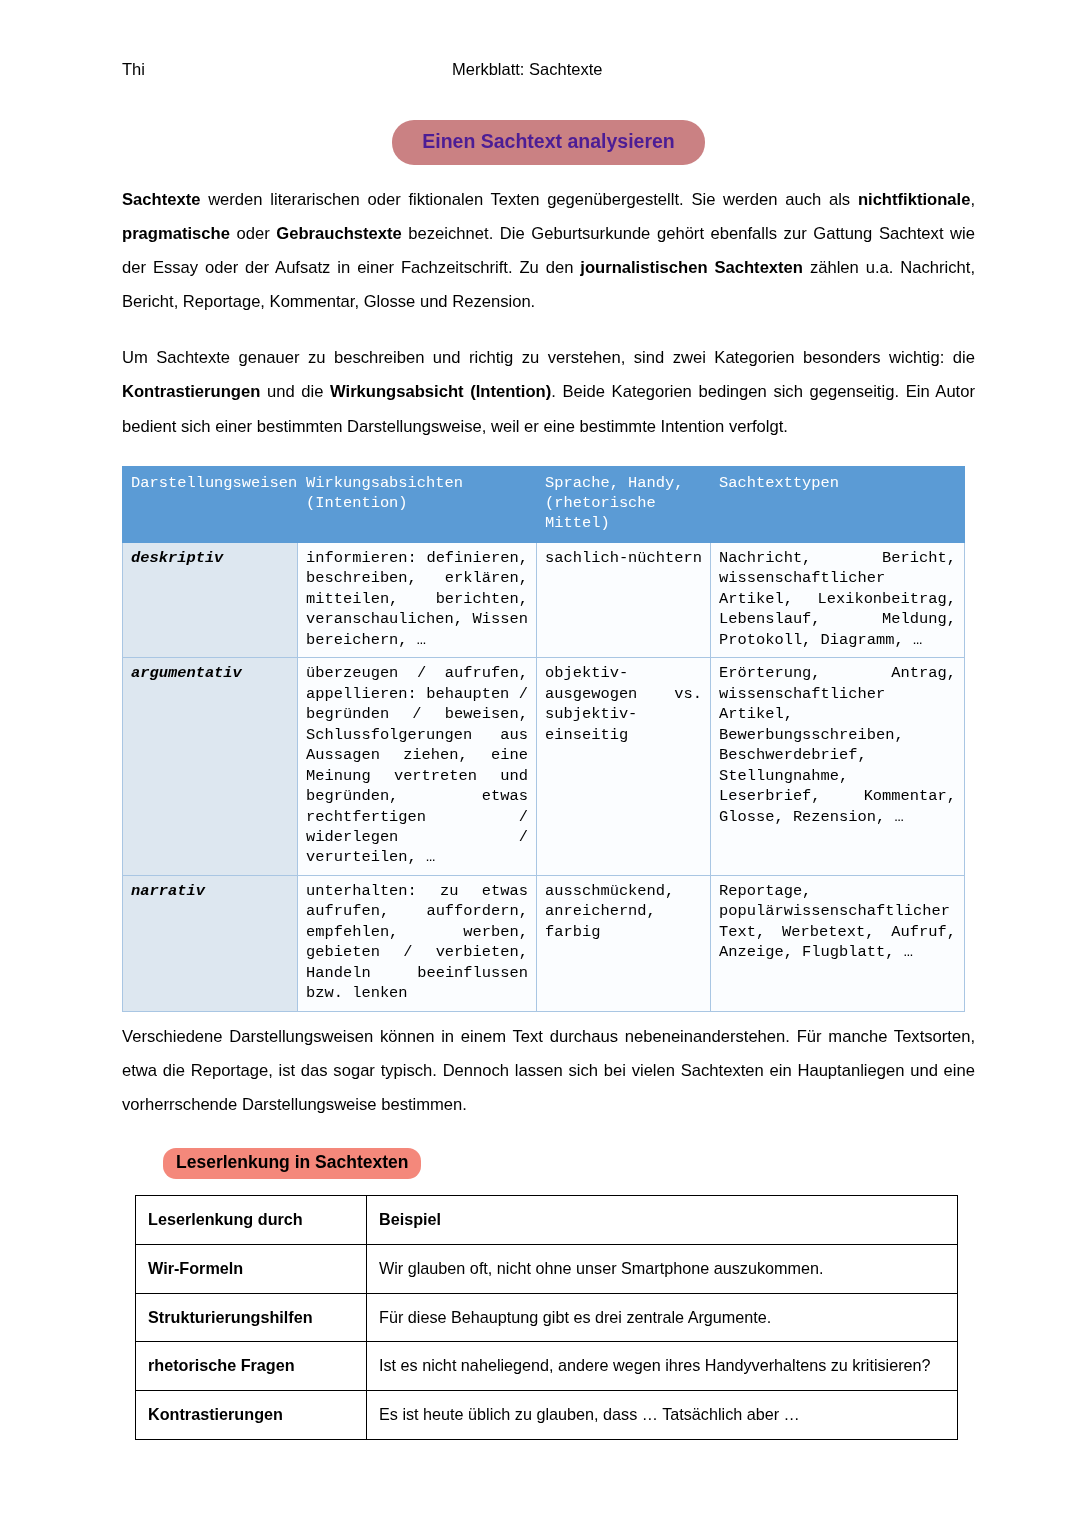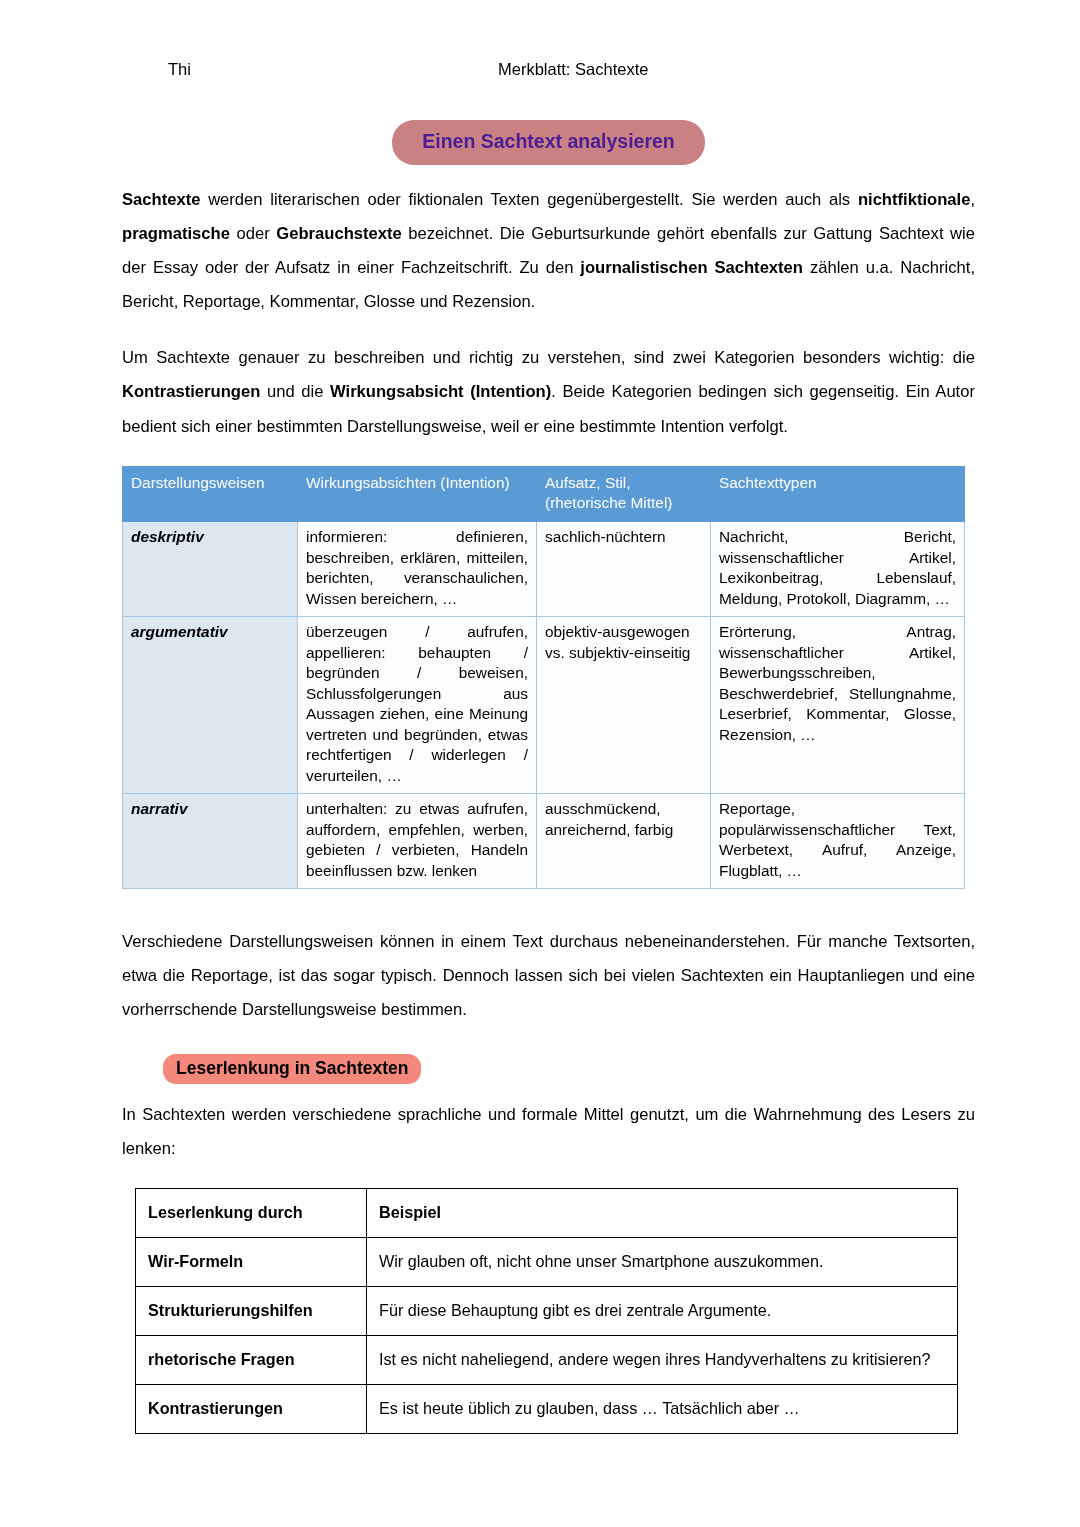--- a/index.html
+++ b/index.html
@@ -27,21 +27,20 @@
     display: flex;
     align-items: baseline;
     font-size: 16.5px;
     line-height: 1.2;
     margin: 0 0 40px 0;
     height: 20px;
   }
   .doc-header .author {
     width: 330px;
     flex: none;
-    margin-left: 46px;
   }
   .doc-header .doc-title-center {
     flex: none;
   }
 
   
   .title-badge-wrap {
     text-align: center;
     margin: 0 0 18px 0;
   }
@@ -78,23 +77,24 @@
     text-align: justify;
     hyphens: manual;
   }
   p.body-text:last-child { margin-bottom: 0; }
   p.body-text b { font-weight: bold; }
 
   
   table.t1 {
     border-collapse: collapse;
     width: 842px;
-    margin: 4px 0 36px 0;
+    margin: 4px 0 8px 0;
     table-layout: fixed;
     font-size: 15.4px;
+    font-family: Liberation Mono, monospace;
   }
   table.t1 col.c1 { width: 175px; }
   table.t1 col.c2 { width: 239px; }
   table.t1 col.c3 { width: 174px; }
   table.t1 col.c4 { width: 254px; }
 
   table.t1 thead th {
     background: #5b9bd5;
     color: #ffffff;
     font-weight: normal;
@@ -174,21 +174,21 @@
     <colgroup>
       <col class="c1">
         <col class="c2">
         <col class="c3">
         <col class="c4">
     </colgroup>
     <thead>
       <tr>
         <th>Darstellungsweisen</th>
         <th>Wirkungsabsichten (Intention)</th>
-        <th>Aufsatz, Stil, (rhetorische Mittel)</th>
+        <th>Sprache, Handy, (rhetorische Mittel)</th>
         <th>Sachtexttypen</th>
       </tr>
     </thead>
     <tbody>
       <tr>
         <td class="rowlabel">deskriptiv</td>
         <td class="cell">informieren: definieren, beschreiben, erklären, mitteilen, berichten, veranschaulichen, Wissen bereichern, …</td>
         <td class="cell nojust">sachlich-nüchtern</td>
         <td class="cell">Nachricht, Bericht, wissenschaftlicher Artikel, Lexikonbeitrag, Lebenslauf, Meldung, Protokoll, Diagramm, …</td>
       </tr>
@@ -206,21 +206,20 @@
       </tr>
     </tbody>
   </table>
 
   <p class="body-text">Verschiedene Darstellungsweisen können in einem Text durchaus nebeneinanderstehen. Für manche Textsorten, etwa die Reportage, ist das sogar typisch. Dennoch lassen sich bei vielen Sachtexten ein Hauptanliegen und eine vorherrschende Darstellungsweise bestimmen.</p>
 
   <div class="section-badge-wrap">
     <span class="section-badge">Leserlenkung in Sachtexten</span>
   </div>
 
-  <p class="body-text">In Sachtexten werden verschiedene sprachliche und formale Mittel genutzt, um die Wahrnehmung des Lesers zu lenken:</p>
 
   <table class="t2">
     <colgroup>
       <col class="k">
         <col class="v">
     </colgroup>
     <thead>
       <tr>
         <th>Leserlenkung durch</th>
         <th>Beispiel</th>

